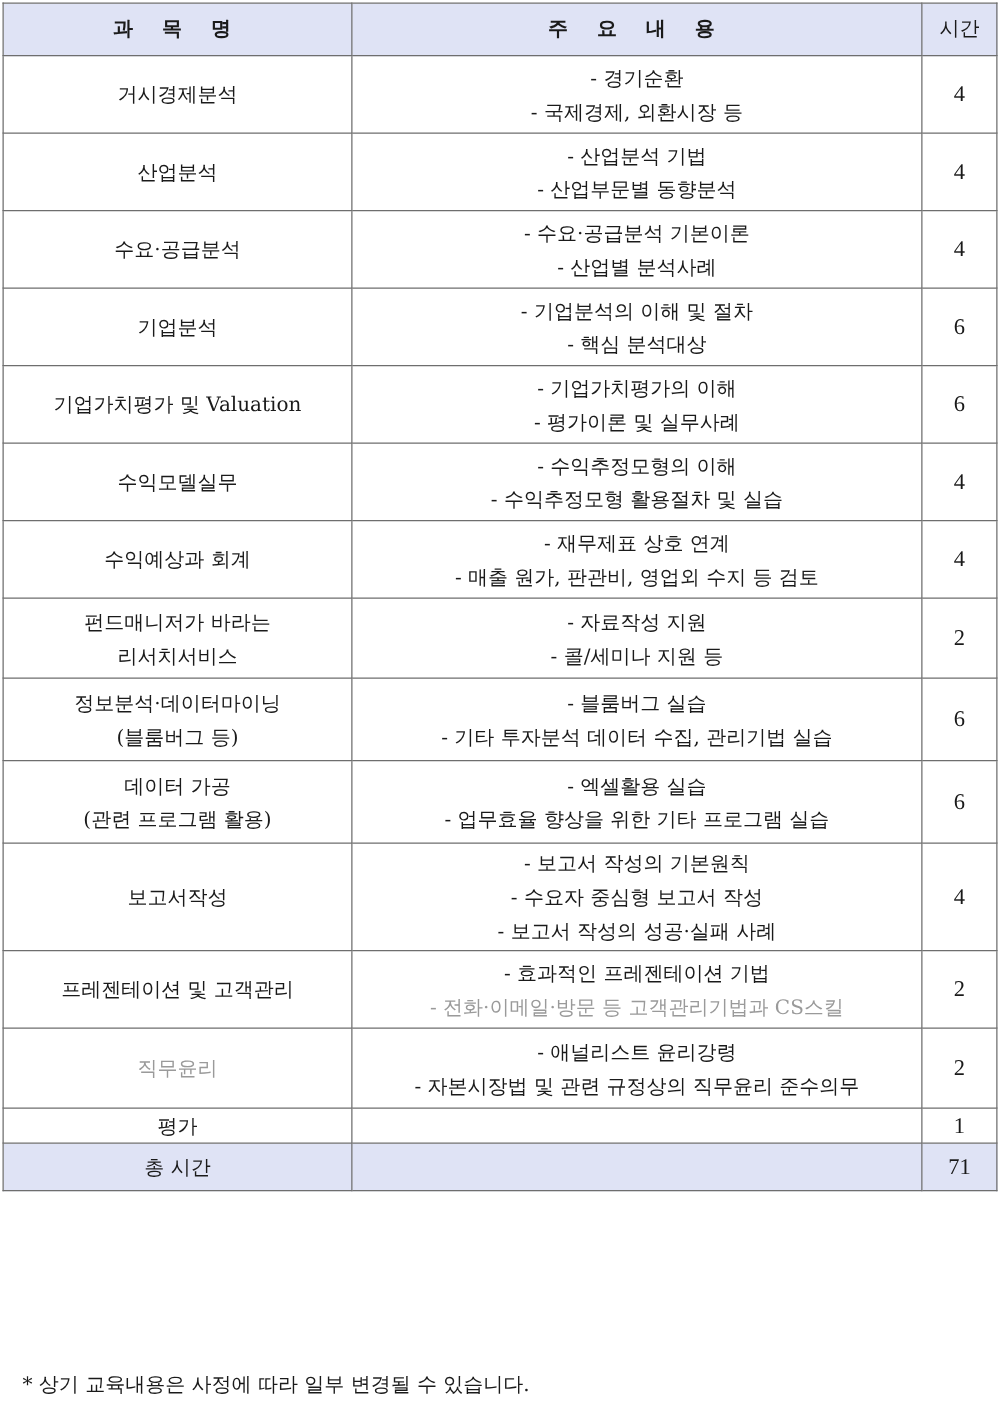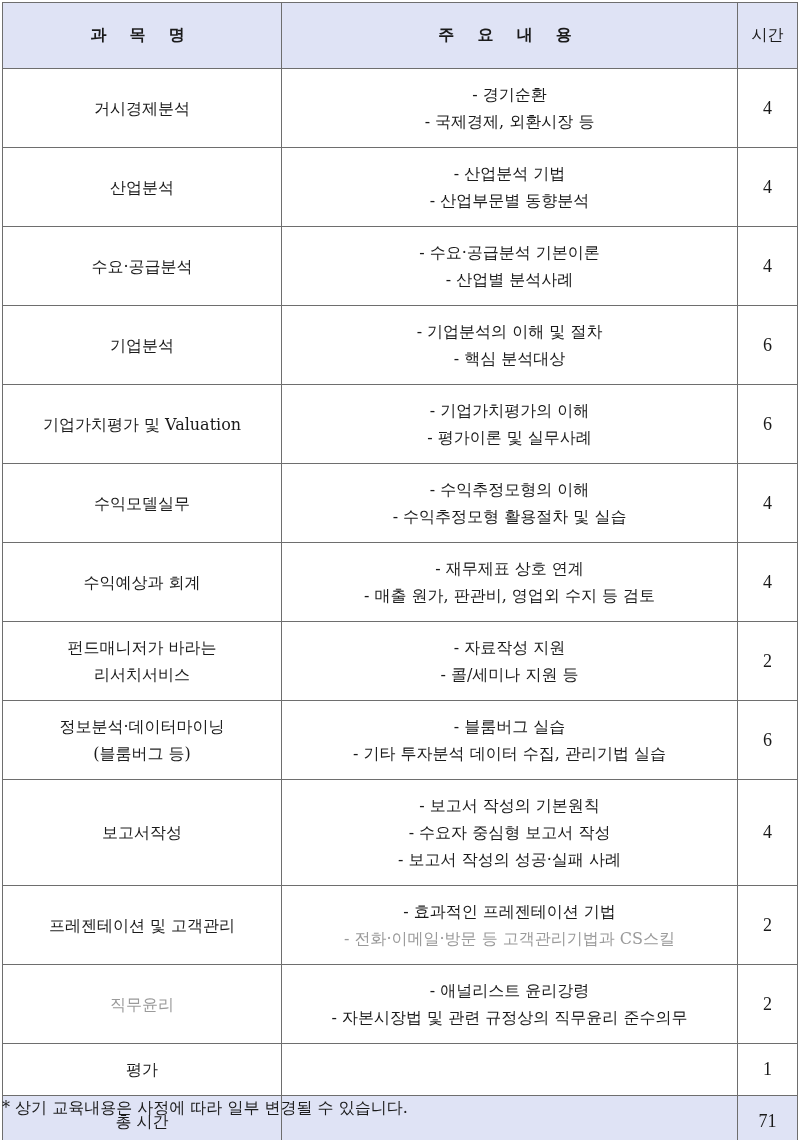--- a/index.html
+++ b/index.html
@@ -1,30 +1,30 @@
 <!DOCTYPE html>
 <html><head>
 <meta charset="utf-8">
 <style>
   html, body { margin: 0; padding: 0; background: #ffffff; }
   body { width: 800px; height: 1140px; position: relative; overflow: hidden;
          font-family: "DejaVu Serif", "Liberation Serif", serif; color: #1a1a1a; }
   table.curriculum { position: absolute; left: 2px; top: 2px; width: 795px;
          border-collapse: collapse; table-layout: fixed; font-size: 16px; }
-  table.curriculum td, table.curriculum th { border: 1px solid #6e6e6e; padding: 12px; text-align: center; }
+  table.curriculum td, table.curriculum th { border: 1px solid #6e6e6e; padding: 0; text-align: center; }
   col.c1 { width: 279px; } col.c2 { width: 456px; } col.c3 { width: 60px; }
   thead th { background: #dfe3f5; height: 41px; font-weight: bold; font-size: 16px;
          text-align: center; letter-spacing: 0.55em; }
   thead th.h3 { letter-spacing: 0; font-weight: normal; }
   td.subject { text-align: center; line-height: 27px; }
   td.content { padding-left: 10px; line-height: 27px; }
   td.hours { text-align: center; font-family: "Liberation Serif", serif; font-size: 18px; }
   tr.total td { background: #dfe3f5; }
   .dim { color: #9a9a9a; }
-  .note { position: absolute; left: 2px; top: 1098px; font-size: 16px; }
+  .note { position: absolute; left: 18px; top: 1098px; font-size: 16px; }
   .ln { display: block; }
 </style>
 </head>
 <body>
 
 <table class="curriculum">
   <colgroup>
       <col class="c1">
       <col class="c2">
       <col class="c3">
@@ -122,20 +122,31 @@
         <td class="subject">
           <span class="ln">정보분석·데이터마이닝</span>
           <span class="ln">(블룸버그 등)</span>
         </td>
         <td class="content">
           <span class="ln">- 블룸버그 실습</span>
           <span class="ln">- 기타 투자분석 데이터 수집, 관리기법 실습</span>
         </td>
         <td class="hours">6</td>
       </tr>
+      <tr style="height: 66px;">
+        <td class="subject">
+          <span class="ln">데이터 가공</span>
+          <span class="ln">(관련 프로그램 활용)</span>
+        </td>
+        <td class="content">
+          <span class="ln">- 엑셀활용 실습</span>
+          <span class="ln">- 업무효율 향상을 위한 기타 프로그램 실습</span>
+        </td>
+        <td class="hours">6</td>
+      </tr>
       <tr style="height: 86px;">
         <td class="subject">
           <span class="ln">보고서작성</span>
         </td>
         <td class="content">
           <span class="ln">- 보고서 작성의 기본원칙</span>
           <span class="ln">- 수요자 중심형 보고서 작성</span>
           <span class="ln">- 보고서 작성의 성공·실패 사례</span>
         </td>
         <td class="hours">4</td>

